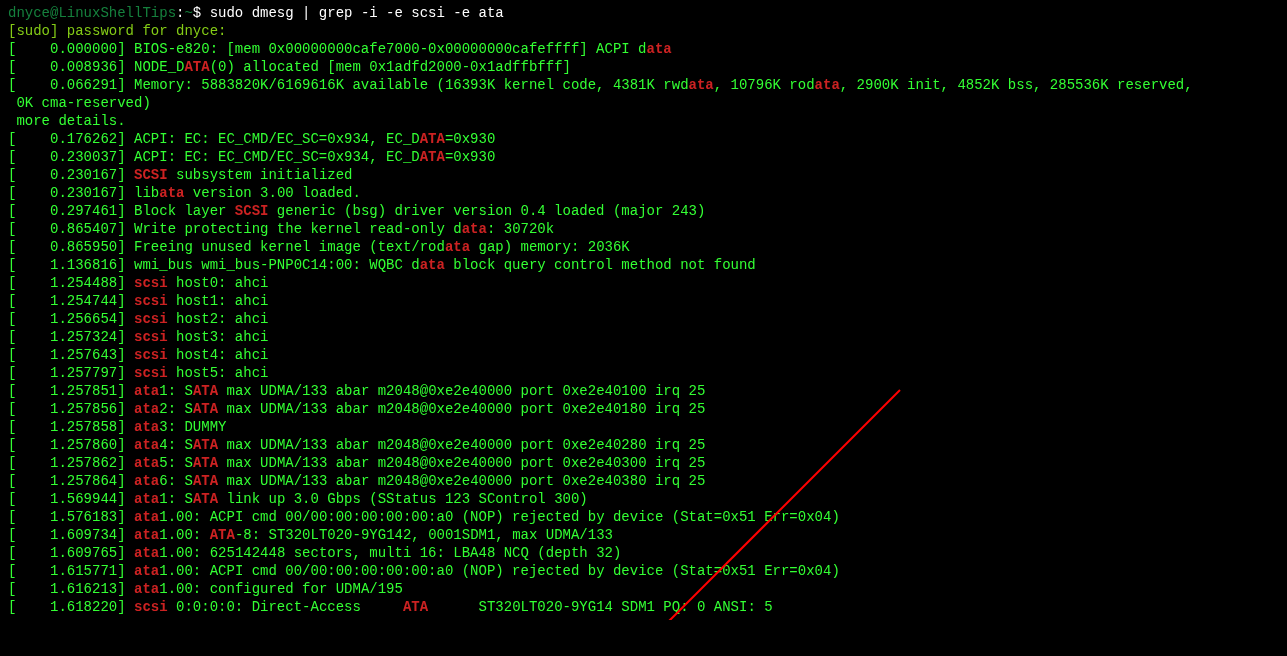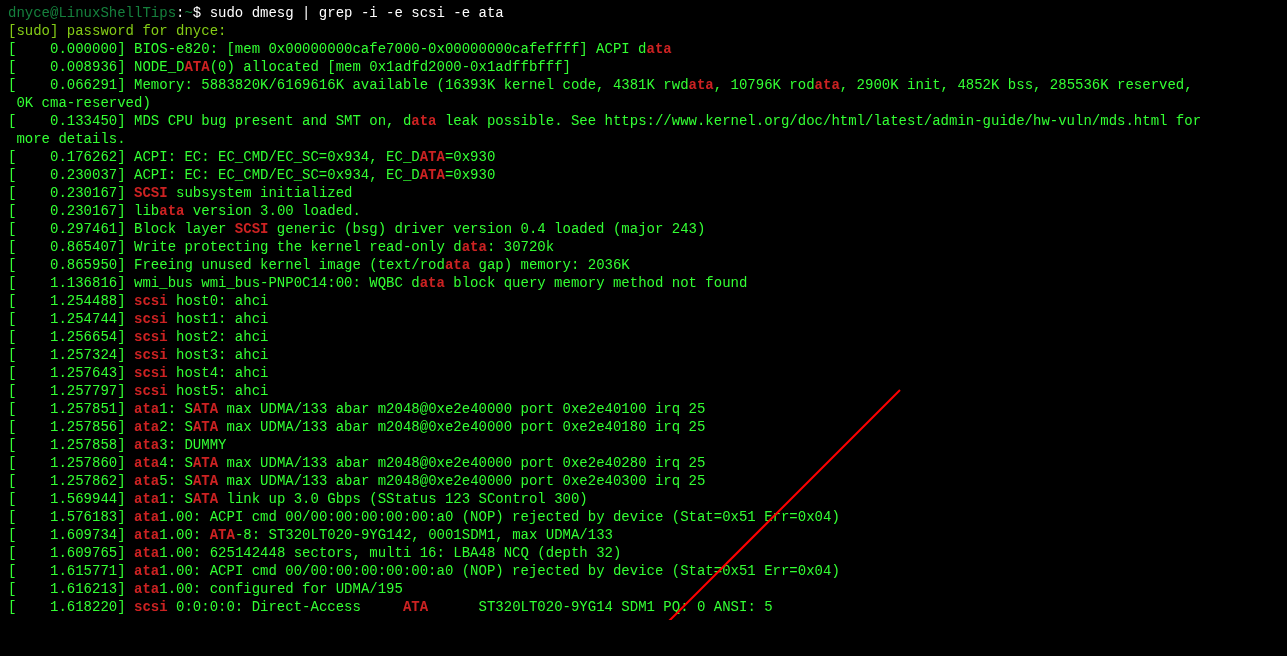--- a/index.html
+++ b/index.html
@@ -31,41 +31,41 @@
 </head>
 <body>
 
 <div id="terminal">
     <div class="line"><span class="prompt-user">dnyce@LinuxShellTips</span><span class="prompt-sep">:</span><span class="prompt-user">~</span><span class="prompt-sep">$</span><span class="prompt-cmd"> sudo dmesg | grep -i -e scsi -e ata</span></div>
     <div class="line white">[sudo] password for dnyce:</div>
     <div class="line"><span class="green">[</span><span class="green">    0.000000</span><span class="green">] BIOS-e820: [mem 0x00000000cafe7000-0x00000000cafeffff] ACPI d</span><span class="hl">ata</span><span class="green"></span></div>
     <div class="line"><span class="green">[</span><span class="green">    0.008936</span><span class="green">] NODE_D</span><span class="hl">ATA</span><span class="green">(0) allocated [mem 0x1adfd2000-0x1adffbfff]</span></div>
     <div class="line"><span class="green">[</span><span class="green">    0.066291</span><span class="green">] Memory: 5883820K/6169616K available (16393K kernel code, 4381K rwd</span><span class="hl">ata</span><span class="green">, 10796K rod</span><span class="hl">ata</span><span class="green">, 2900K init, 4852K bss, 285536K reserved,</span></div>
     <div class="line"><span class="green"> 0K cma-reserved)</span></div>
-    <div class="line"><span class="green">[</span><span class="green">    0.133450</span><span class="green">] MDS CPU bug present and SMT on, d</span><span class="hl">ata</span><span class="green"> leak possible. See https://www.kernel.org/doc/html/latest/admin-guide/hw-vuln/mds.html for</span></div>
     <div class="line"><span class="green"> more details.</span></div>
     <div class="line"><span class="green">[</span><span class="green">    0.176262</span><span class="green">] ACPI: EC: EC_CMD/EC_SC=0x934, EC_D</span><span class="hl">ATA</span><span class="green">=0x930</span></div>
     <div class="line"><span class="green">[</span><span class="green">    0.230037</span><span class="green">] ACPI: EC: EC_CMD/EC_SC=0x934, EC_D</span><span class="hl">ATA</span><span class="green">=0x930</span></div>
     <div class="line"><span class="green">[</span><span class="green">    0.230167</span><span class="green">] </span><span class="hl">SCSI</span><span class="green"> subsystem initialized</span></div>
     <div class="line"><span class="green">[</span><span class="green">    0.230167</span><span class="green">] lib</span><span class="hl">ata</span><span class="green"> version 3.00 loaded.</span></div>
     <div class="line"><span class="green">[</span><span class="green">    0.297461</span><span class="green">] Block layer </span><span class="hl">SCSI</span><span class="green"> generic (bsg) driver version 0.4 loaded (major 243)</span></div>
     <div class="line"><span class="green">[</span><span class="green">    0.865407</span><span class="green">] Write protecting the kernel read-only d</span><span class="hl">ata</span><span class="green">: 30720k</span></div>
     <div class="line"><span class="green">[</span><span class="green">    0.865950</span><span class="green">] Freeing unused kernel image (text/rod</span><span class="hl">ata</span><span class="green"> gap) memory: 2036K</span></div>
-    <div class="line"><span class="green">[</span><span class="green">    1.136816</span><span class="green">] wmi_bus wmi_bus-PNP0C14:00: WQBC d</span><span class="hl">ata</span><span class="green"> block query memory method not found</span></div>
+    <div class="line"><span class="green">[</span><span class="green">    1.136816</span><span class="green">] wmi_bus wmi_bus-PNP0C14:00: WQBC d</span><span class="hl">ata</span><span class="green"> block query control method not found</span></div>
     <div class="line"><span class="green">[</span><span class="green">    1.254488</span><span class="green">] </span><span class="hl">scsi</span><span class="green"> host0: ahci</span></div>
     <div class="line"><span class="green">[</span><span class="green">    1.254744</span><span class="green">] </span><span class="hl">scsi</span><span class="green"> host1: ahci</span></div>
     <div class="line"><span class="green">[</span><span class="green">    1.256654</span><span class="green">] </span><span class="hl">scsi</span><span class="green"> host2: ahci</span></div>
     <div class="line"><span class="green">[</span><span class="green">    1.257324</span><span class="green">] </span><span class="hl">scsi</span><span class="green"> host3: ahci</span></div>
     <div class="line"><span class="green">[</span><span class="green">    1.257643</span><span class="green">] </span><span class="hl">scsi</span><span class="green"> host4: ahci</span></div>
     <div class="line"><span class="green">[</span><span class="green">    1.257797</span><span class="green">] </span><span class="hl">scsi</span><span class="green"> host5: ahci</span></div>
     <div class="line"><span class="green">[</span><span class="green">    1.257851</span><span class="green">] </span><span class="hl">ata</span><span class="green">1: S</span><span class="hl">ATA</span><span class="green"> max UDMA/133 abar m2048@0xe2e40000 port 0xe2e40100 irq 25</span></div>
     <div class="line"><span class="green">[</span><span class="green">    1.257856</span><span class="green">] </span><span class="hl">ata</span><span class="green">2: S</span><span class="hl">ATA</span><span class="green"> max UDMA/133 abar m2048@0xe2e40000 port 0xe2e40180 irq 25</span></div>
     <div class="line"><span class="green">[</span><span class="green">    1.257858</span><span class="green">] </span><span class="hl">ata</span><span class="green">3: DUMMY</span></div>
     <div class="line"><span class="green">[</span><span class="green">    1.257860</span><span class="green">] </span><span class="hl">ata</span><span class="green">4: S</span><span class="hl">ATA</span><span class="green"> max UDMA/133 abar m2048@0xe2e40000 port 0xe2e40280 irq 25</span></div>
     <div class="line"><span class="green">[</span><span class="green">    1.257862</span><span class="green">] </span><span class="hl">ata</span><span class="green">5: S</span><span class="hl">ATA</span><span class="green"> max UDMA/133 abar m2048@0xe2e40000 port 0xe2e40300 irq 25</span></div>
+    <div class="line"><span class="green">[</span><span class="green">    1.257864</span><span class="green">] </span><span class="hl">ata</span><span class="green">6: S</span><span class="hl">ATA</span><span class="green"> max UDMA/133 abar m2048@0xe2e40000 port 0xe2e40380 irq 25</span></div>
     <div class="line"><span class="green">[</span><span class="green">    1.569944</span><span class="green">] </span><span class="hl">ata</span><span class="green">1: S</span><span class="hl">ATA</span><span class="green"> link up 3.0 Gbps (SStatus 123 SControl 300)</span></div>
     <div class="line"><span class="green">[</span><span class="green">    1.576183</span><span class="green">] </span><span class="hl">ata</span><span class="green">1.00: ACPI cmd 00/00:00:00:00:00:a0 (NOP) rejected by device (Stat=0x51 Err=0x04)</span></div>
     <div class="line"><span class="green">[</span><span class="green">    1.609734</span><span class="green">] </span><span class="hl">ata</span><span class="green">1.00: </span><span class="hl">ATA</span><span class="green">-8: ST320LT020-9YG142, 0001SDM1, max UDMA/133</span></div>
     <div class="line"><span class="green">[</span><span class="green">    1.609765</span><span class="green">] </span><span class="hl">ata</span><span class="green">1.00: 625142448 sectors, multi 16: LBA48 NCQ (depth 32)</span></div>
     <div class="line"><span class="green">[</span><span class="green">    1.615771</span><span class="green">] </span><span class="hl">ata</span><span class="green">1.00: ACPI cmd 00/00:00:00:00:00:a0 (NOP) rejected by device (Stat=0x51 Err=0x04)</span></div>
     <div class="line"><span class="green">[</span><span class="green">    1.616213</span><span class="green">] </span><span class="hl">ata</span><span class="green">1.00: configured for UDMA/195</span></div>
     <div class="line"><span class="green">[</span><span class="green">    1.618220</span><span class="green">] </span><span class="hl">scsi</span><span class="green"> 0:0:0:0: Direct-Access     </span><span class="hl">ATA</span><span class="green">      ST320LT020-9YG14 SDM1 PQ: 0 ANSI: 5</span></div>
   </div>
 
 <svg class="arrow" width="300" height="280">

